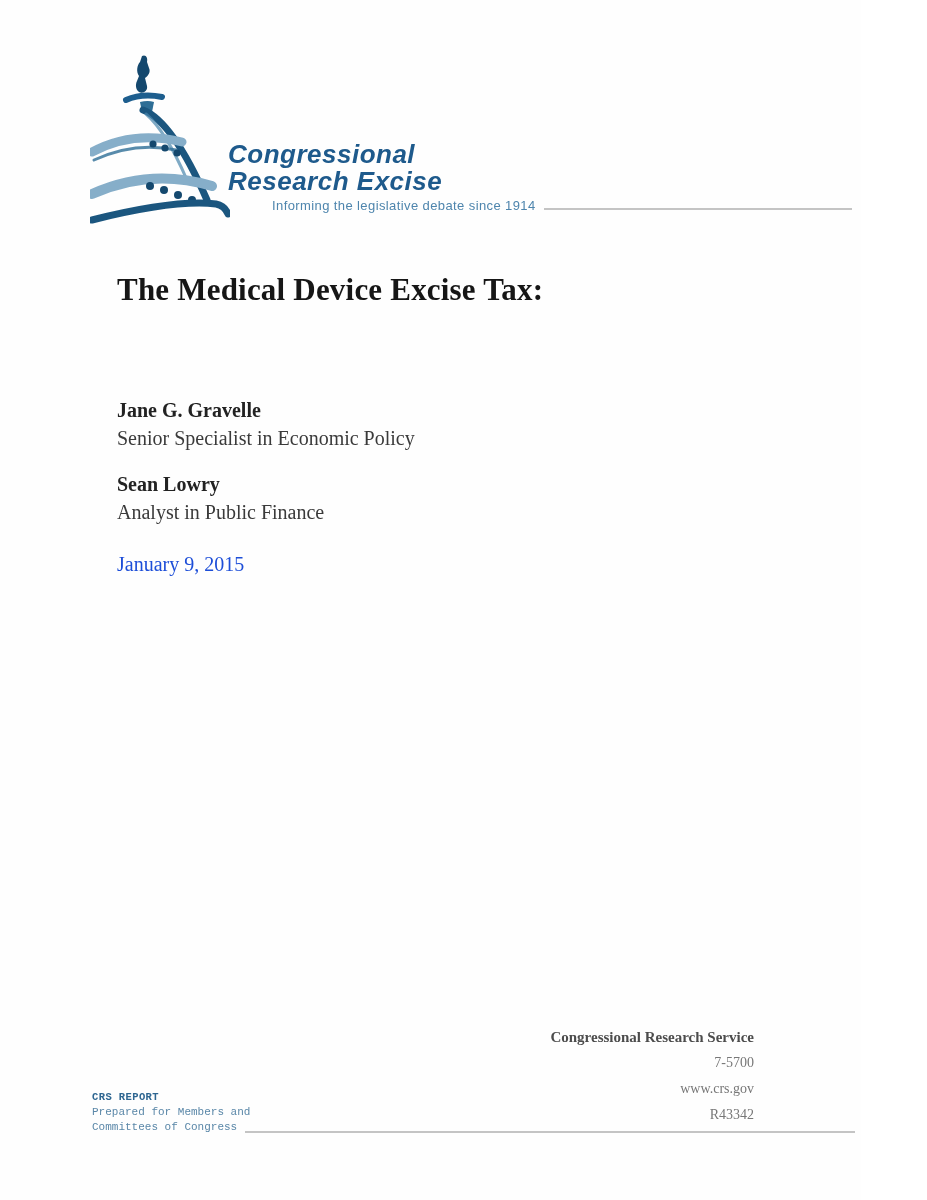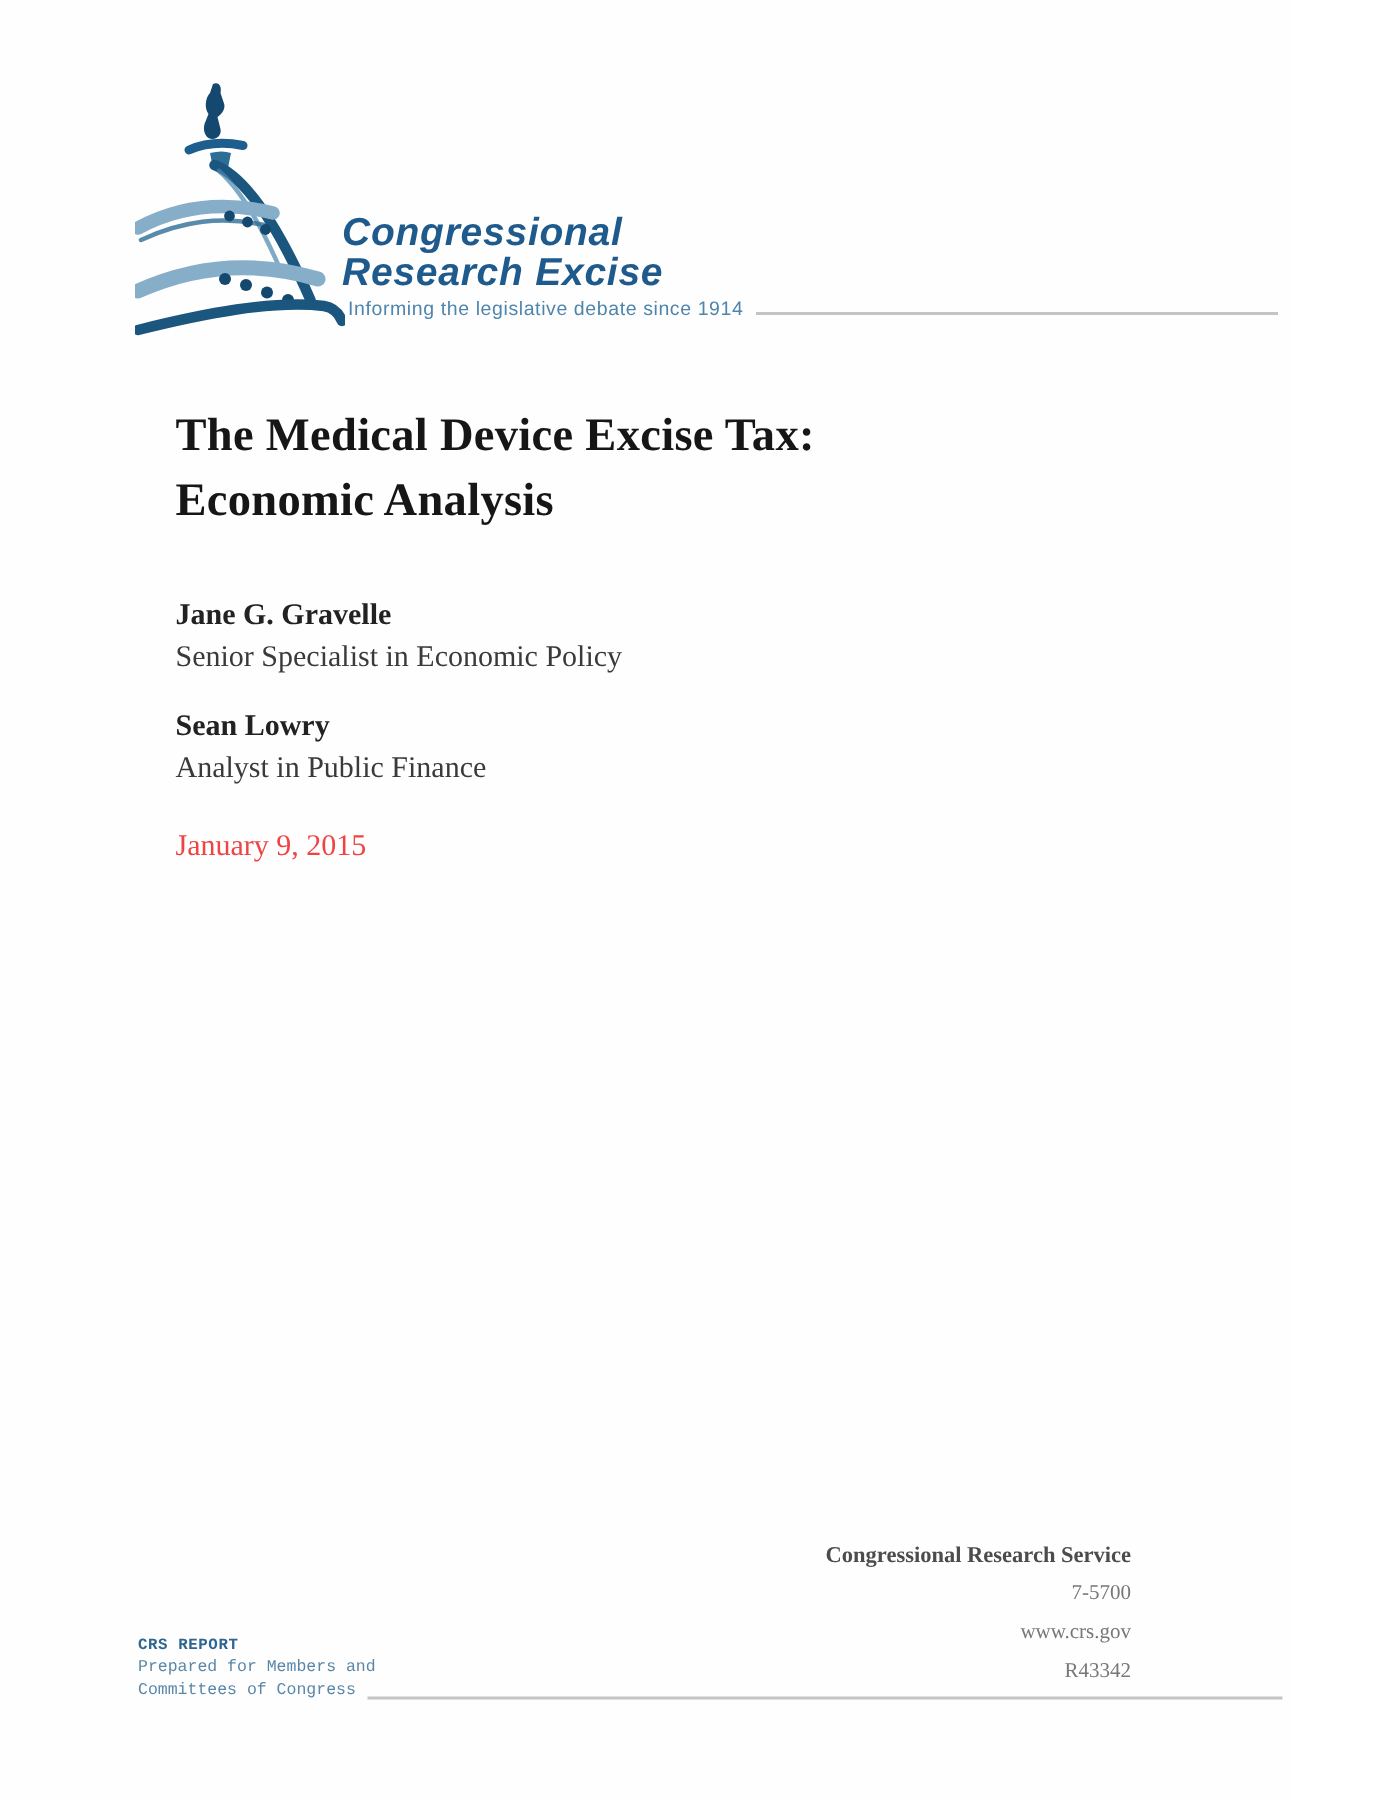--- a/index.html
+++ b/index.html
@@ -44,20 +44,21 @@
     align-items: flex-end;
     margin-top: 3px;
     margin-left: 4px;
   }
   .logo-tagline {
     font-family: "Liberation Sans", sans-serif;
     font-size: 13px;
     color: #4e85ad;
     letter-spacing: 0.4px;
     white-space: nowrap;
+    margin-left: 40px;
   }
   .header-rule {
     flex: 1;
     height: 0;
     border-bottom: 2px solid #c4c4c4;
     margin-left: 8px;
     margin-bottom: 3px;
   }
 
   
@@ -90,21 +91,21 @@
   }
   .author-role {
     line-height: 28px;
     color: #3a3a3a;
   }
   .date-line {
     position: absolute;
     left: 117px;
     top: 553px;
     font-size: 20px;
-    color: #ef4444;
+    color: #1d4ed8;
   }
 
   
   .footer-right {
     position: absolute;
     right: 107px;
     top: 1024px;
     text-align: right;
     font-size: 14px;
     line-height: 26px;
@@ -184,21 +185,20 @@
       <div>Research Excise</div>
     </div>
     <div class="logo-tagline-row">
       <span class="logo-tagline">Informing the legislative debate since 1914</span>
       <div class="header-rule"></div>
     </div>
   </div>
 
   <div class="title-block">
     <div>The Medical Device Excise Tax:</div>
-    <div>Economic Analysis</div>
   </div>
 
   <div class="author-block author-2">
     <div class="author-name">Sean Lowry</div>
     <div class="author-role">Analyst in Public Finance</div>
   </div>
   <div class="author-block author-1">
     <div class="author-name">Jane G. Gravelle</div>
     <div class="author-role">Senior Specialist in Economic Policy</div>
   </div>

